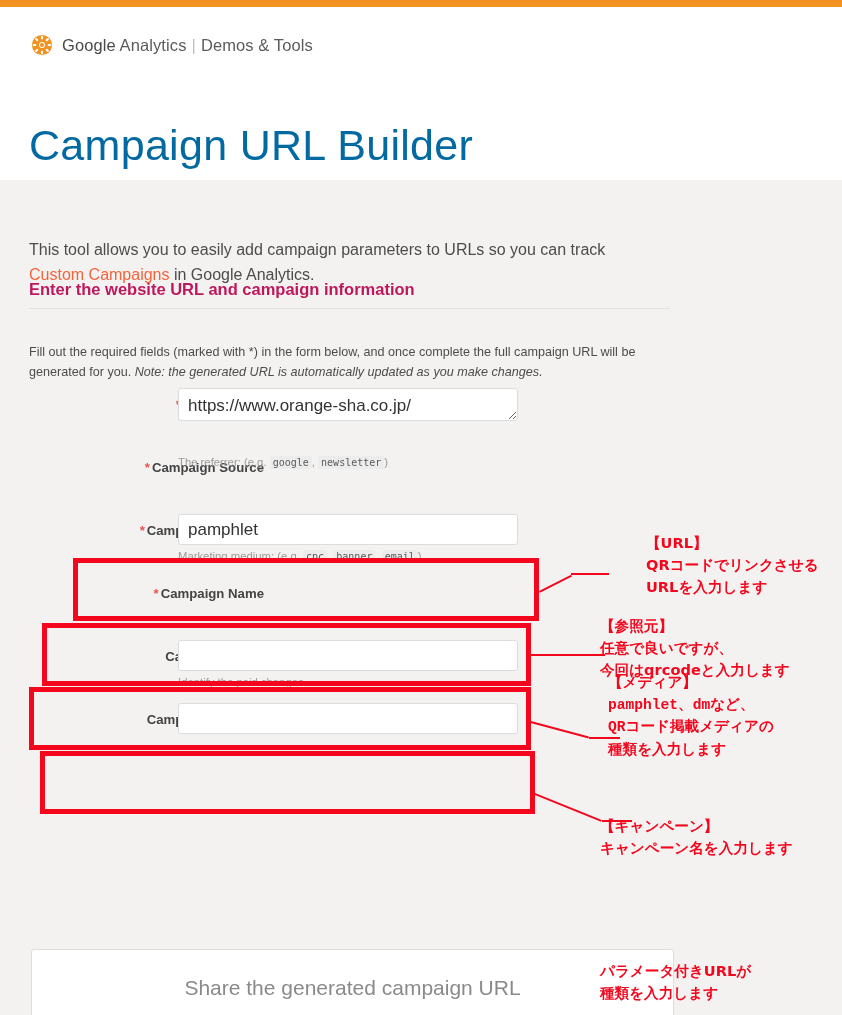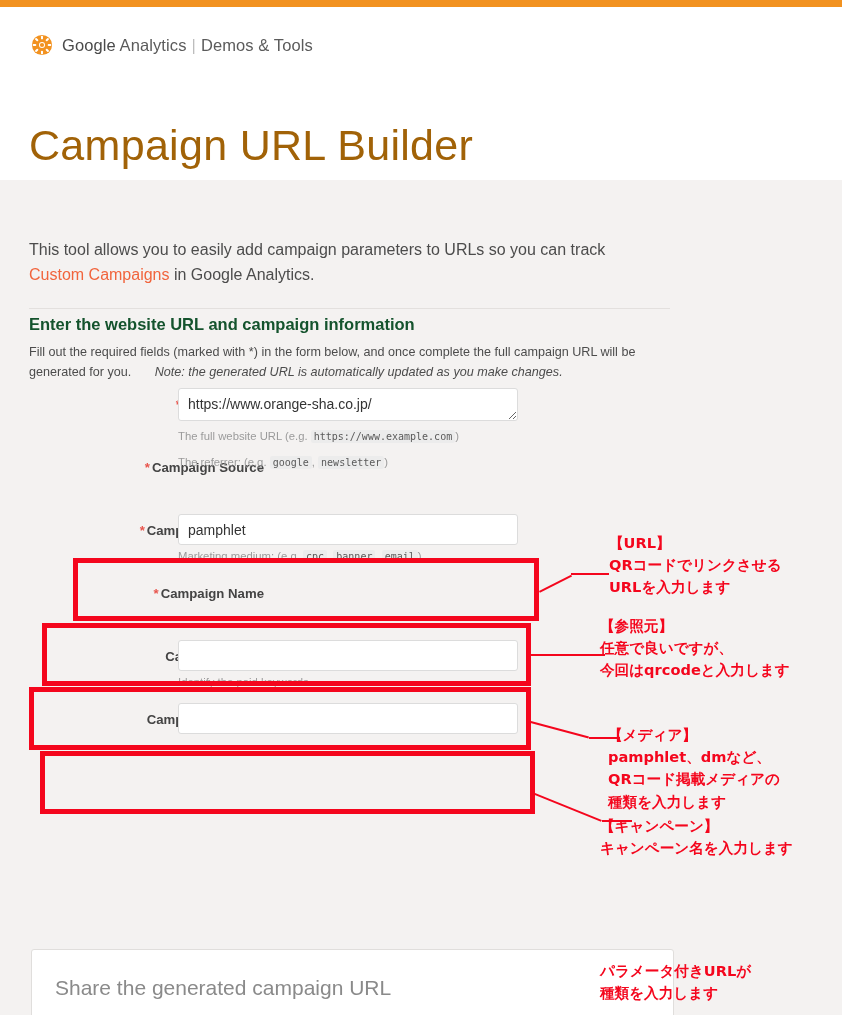--- a/index.html
+++ b/index.html
@@ -54,21 +54,21 @@
     color: #bdbdbd;
     margin: 0 5px;
     font-weight: 300;
   }
   .page-title {
     position: absolute;
     left: 29px;
     top: 88px;
     font-size: 43px;
     font-weight: 300;
-    color: #a16207;
+    color: #0369a1;
     letter-spacing: .3px;
     line-height: 1;
   }
 
   
   .content {
     position: relative;
     padding: 0;
   }
   .intro {
@@ -83,41 +83,40 @@
   .intro a {
     color: #f1643c;
     text-decoration: none;
   }
   .section-heading {
     position: absolute;
     left: 29px;
     top: 100px;
     font-size: 16.5px;
     font-weight: bold;
-    color: #14532d;
-    margin-top: 35px;
+    color: #be185d;
   }
   .divider {
     position: absolute;
     left: 29px;
     top: 128px;
     width: 641px;
     height: 1px;
     background: #e3e0de;
   }
   .instructions {
     position: absolute;
     left: 29px;
     top: 149px;
     width: 610px;
     font-size: 12.6px;
     line-height: 1.6;
     color: #4c4c4c;
   }
-  .instructions i { font-style: italic; margin-left: 20px; }
+  .instructions i { font-style: italic; }
 
   
   .form {
     position: absolute;
     left: 0;
     top: 208px;
     width: 842px;
   }
   .field-row {
     position: relative;
@@ -147,21 +146,21 @@
     width: 340px;
   }
   .txt {
     box-sizing: border-box;
     width: 100%;
     height: 31px;
     border: 1px solid #dcdcdc;
     border-radius: 3px;
     background: #fff;
     font-family: "Liberation Sans", sans-serif;
-    font-size: 14px;
+    font-size: 17px;
     color: #333;
     padding: 0 9px;
     outline: none;
   }
   textarea.txt {
     height: 33px;
     padding-top: 6px;
     resize: vertical;
     line-height: 1.3;
     overflow: hidden;
@@ -191,20 +190,21 @@
     border: 1px solid #e0dedc;
     border-radius: 3px;
     box-sizing: border-box;
     padding: 26px 23px 26px 23px;
   }
   .card-title {
     font-size: 21px;
     font-weight: 300;
     color: #8a8a8a;
     margin: 0 0 13px 0;
+    text-align: center;
   }
   .card-sub {
     font-size: 12.4px;
     color: #4c4c4c;
     margin-bottom: 10px;
   }
 
   
   .redbox {
     position: absolute;
@@ -266,21 +266,20 @@
   <div class="divider"></div>
 
   <p class="instructions"><span>Fill out the required fields (marked with *) in the form below, and once complete the full campaign URL will be generated for you. </span><i>Note: the generated URL is automatically updated as you make changes.</i></p>
 
   <div class="form">
 
     <div class="field-row tall">
       <div class="field-label"><span class="req">*</span><span>Website URL</span></div>
       <div class="field-ctl">
         <textarea class="txt" rows="1" style="">https://www.orange-sha.co.jp/</textarea>
-        <div class="hint"><span>The full website URL (e.g. </span><span class="code">https://www.example.com</span><span>)</span></div>
       </div>
     </div>
 
     <div class="field-row tall">
       <div class="field-label"><span class="req">*</span><span>Campaign Source</span></div>
       <div class="field-ctl">
         <div class="hint"><span>The referrer: (e.g. </span><span class="code">google</span><span>, </span><span class="code">newsletter</span><span>)</span></div>
       </div>
     </div>
 
@@ -293,21 +292,21 @@
     </div>
 
     <div class="field-row tall">
       <div class="field-label"><span class="req">*</span><span>Campaign Name</span></div>
     </div>
 
     <div class="field-row tall">
       <div class="field-label"><span>Campaign Term</span></div>
       <div class="field-ctl">
         <input class="txt" type="text" value="" style="">
-        <div class="hint">Identify the paid keywords</div>
+        <div class="hint">Identify the paid changes</div>
       </div>
     </div>
 
     <div class="field-row tall">
       <div class="field-label"><span>Campaign Content</span></div>
       <div class="field-ctl">
         <input class="txt" type="text" value="" style="">
       </div>
     </div>
 
@@ -328,29 +327,29 @@
   <div class="redline" style="left:571px; top:393px; width:38px; height:2px;"></div>
 
   <div class="redline" style="left:531px; top:474px; width:74px; height:2px;"></div>
 
   <div class="redline" style="left:531px; top:541px; width:60px; height:2px; transform:rotate(15deg);"></div>
   <div class="redline" style="left:589px; top:557px; width:31px; height:2px;"></div>
 
   <div class="redline" style="left:535px; top:613px; width:72px; height:2px; transform:rotate(22deg);"></div>
   <div class="redline" style="left:602px; top:640px; width:30px; height:2px;"></div>
 
-  <div class="jp" style="left:609px; top:352px;">【URL】
+  <div class="jp" style="left:646px; top:352px;">【URL】
 QRコードでリンクさせる
 URLを入力します</div>
 
   <div class="jp" style="left:600px; top:435px;">【参照元】
 任意で良いですが、
 今回はqrcodeと入力します</div>
 
-  <div class="jp" style="left:608px; top:544px;">【メディア】
+  <div class="jp" style="left:608px; top:492px;font-family:Liberation Mono, monospace;">【メディア】
 pamphlet、dmなど、
 QRコード掲載メディアの
 種類を入力します</div>
 
   <div class="jp" style="left:600px; top:635px;">【キャンペーン】
 キャンペーン名を入力します</div>
 
   <div class="jp" style="left:600px; top:780px;">パラメータ付きURLが
 種類を入力します</div>
 

